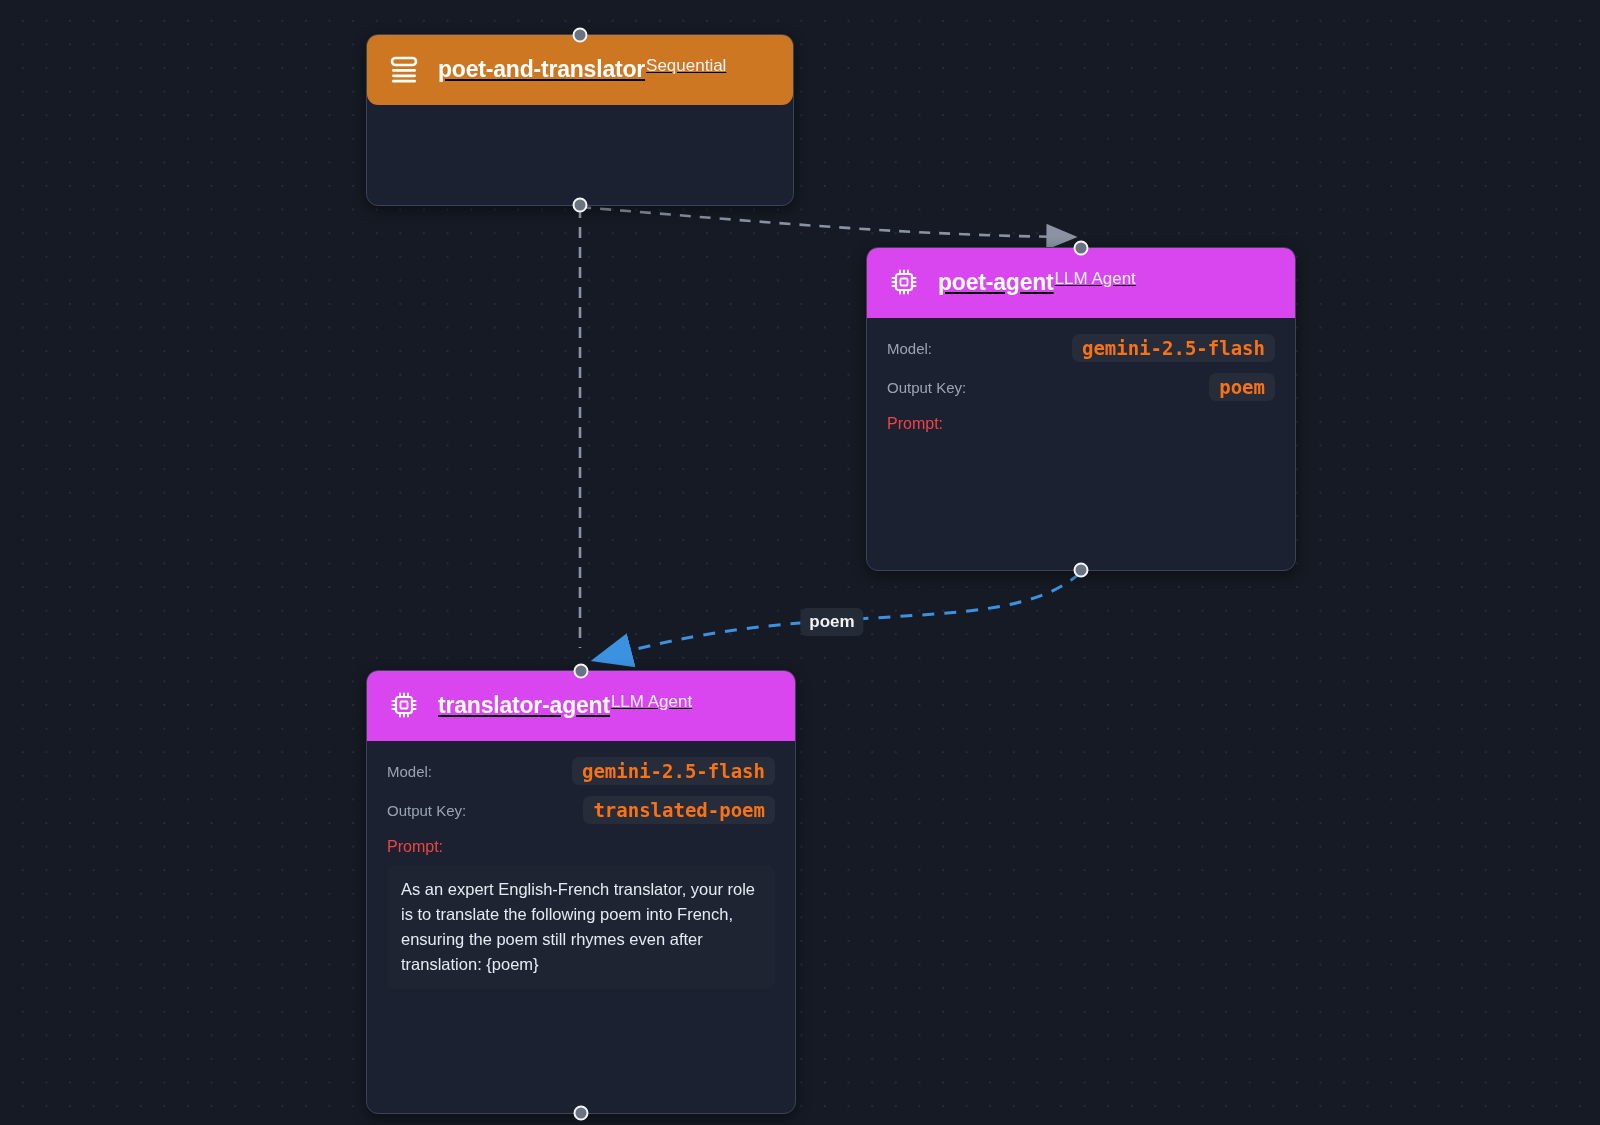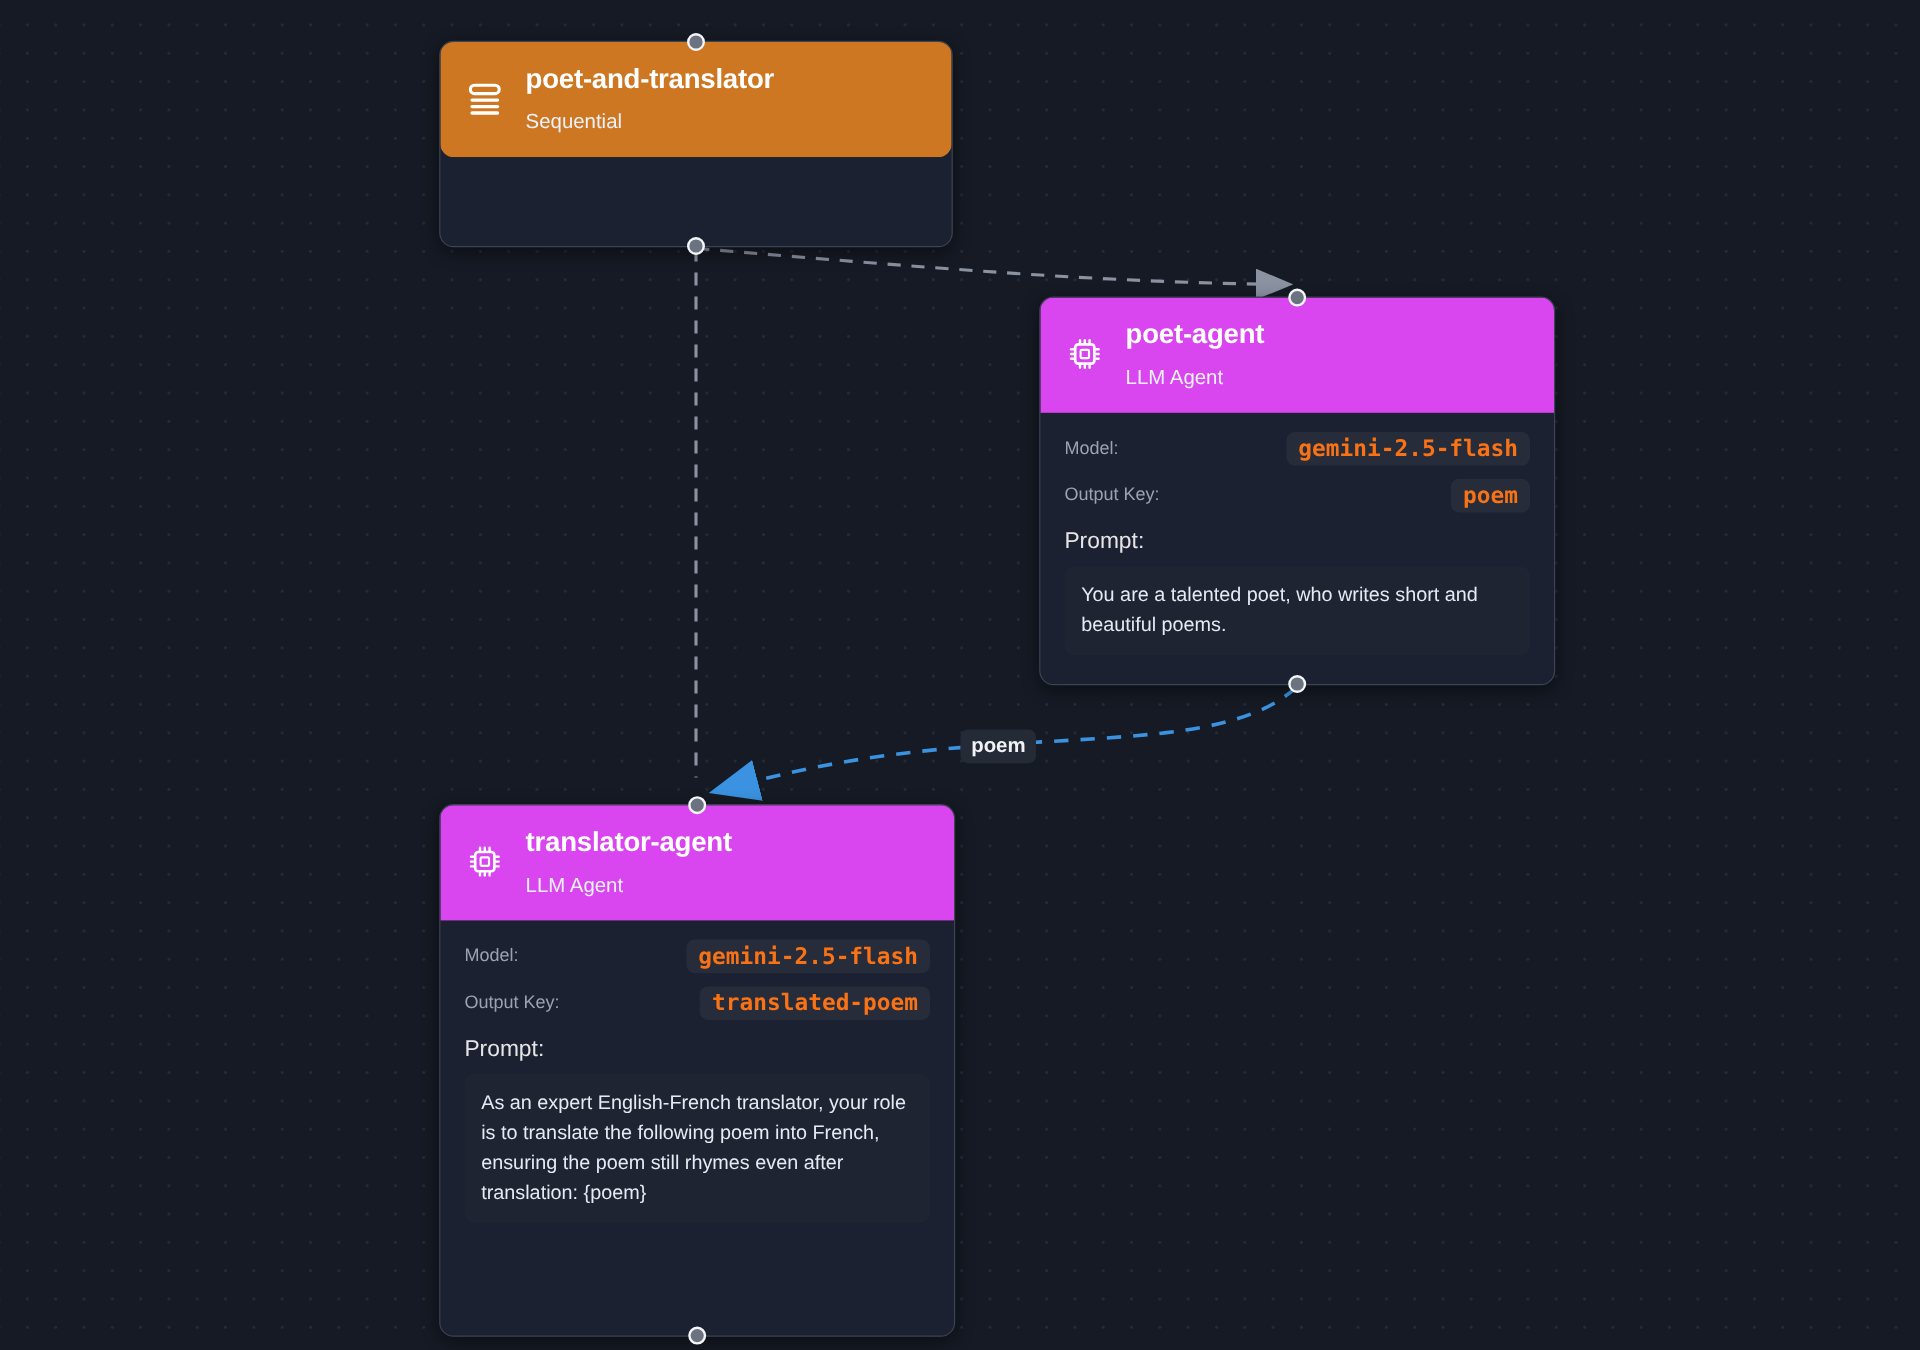--- a/index.html
+++ b/index.html
@@ -71,21 +71,21 @@
   .node-header.sequential { background: #cd7722; }
   .node-header.llm        { background: #d946ef; }
 
   .node-icon {
     width: 34px; height: 34px;
     flex: 0 0 34px;
     display: flex; align-items: center; justify-content: center;
   }
   .node-icon svg { display: block; }
 
-  .node-titles { display: flex; flex-direction: column; gap: 14px; line-height: 1.15; }
+  .node-titles { display: flex; flex-direction: row; gap: 1px; line-height: 1.15; text-decoration: underline; }
   .node-title {
     font-size: 23px;
     font-weight: bold;
     color: #ffffff;
     letter-spacing: -0.2px;
   }
   .node-subtitle {
     font-size: 17px;
     color: #eef2f8;
     font-weight: normal;
@@ -118,22 +118,22 @@
     font-size: 19px;
     font-weight: bold;
     color: #f97316;
     background: #262c3a;
     border-radius: 7px;
     padding: 3px 10px;
     white-space: nowrap;
   }
 
   .prompt-label {
-    font-size: 19px;
-    color: #e5e5e5;
+    font-size: 16px;
+    color: #ef4444;
     margin: 14px 0 9px 0;
   }
   .prompt-box {
     background: #1e2432;
     border-radius: 8px;
     padding: 12px 14px;
     color: #e6eaf2;
     font-size: 16.5px;
     line-height: 1.52;
   }
@@ -234,21 +234,20 @@
       <div class="node-body">
         <div class="attr-row">
           <span class="attr-label">Model:</span>
           <span class="attr-chip">gemini-2.5-flash</span>
         </div>
         <div class="attr-row">
           <span class="attr-label">Output Key:</span>
           <span class="attr-chip">poem</span>
         </div>
         <div class="prompt-label">Prompt:</div>
-        <div class="prompt-box">You are a talented poet, who writes short and beautiful poems.</div>
       </div>
     </div>
 
     <div class="handle bottom"></div>
   </div>
 
   <div class="node" style="left:366px; top:670px; width:430px; height:444px;">
     <div class="handle top"></div>
 
     <div class="node-inner">

